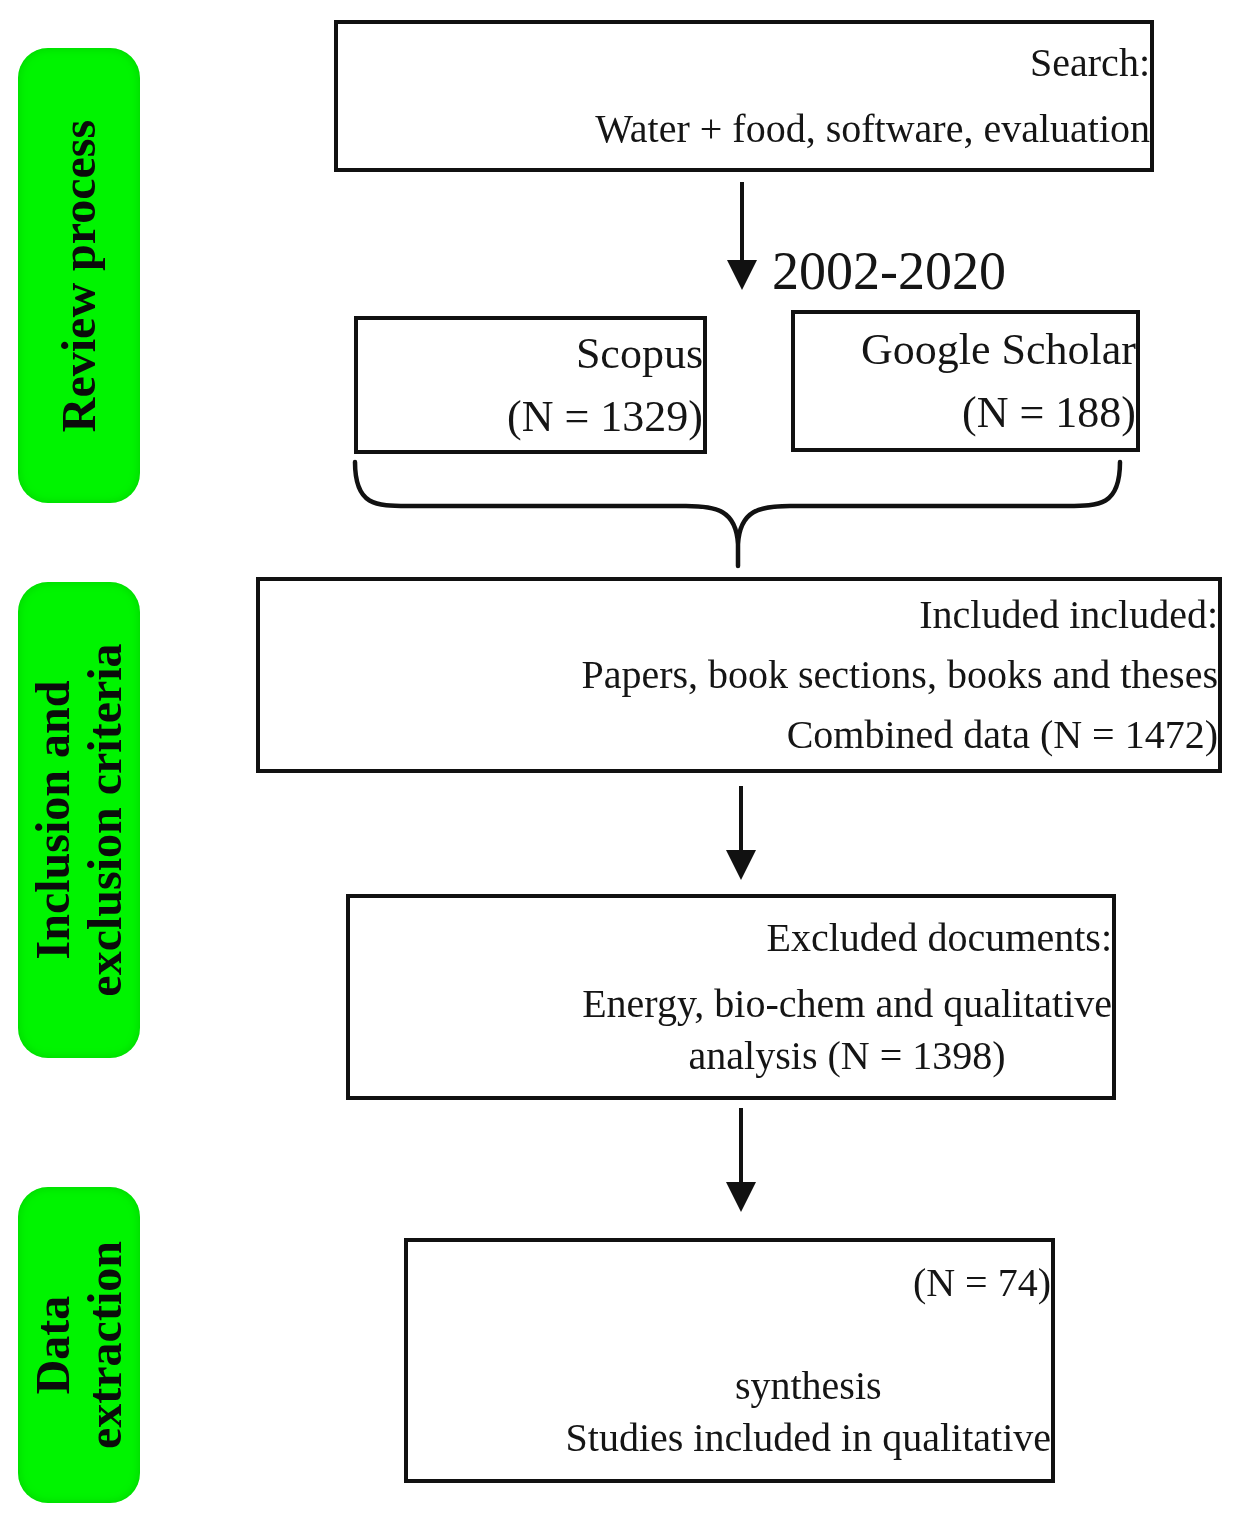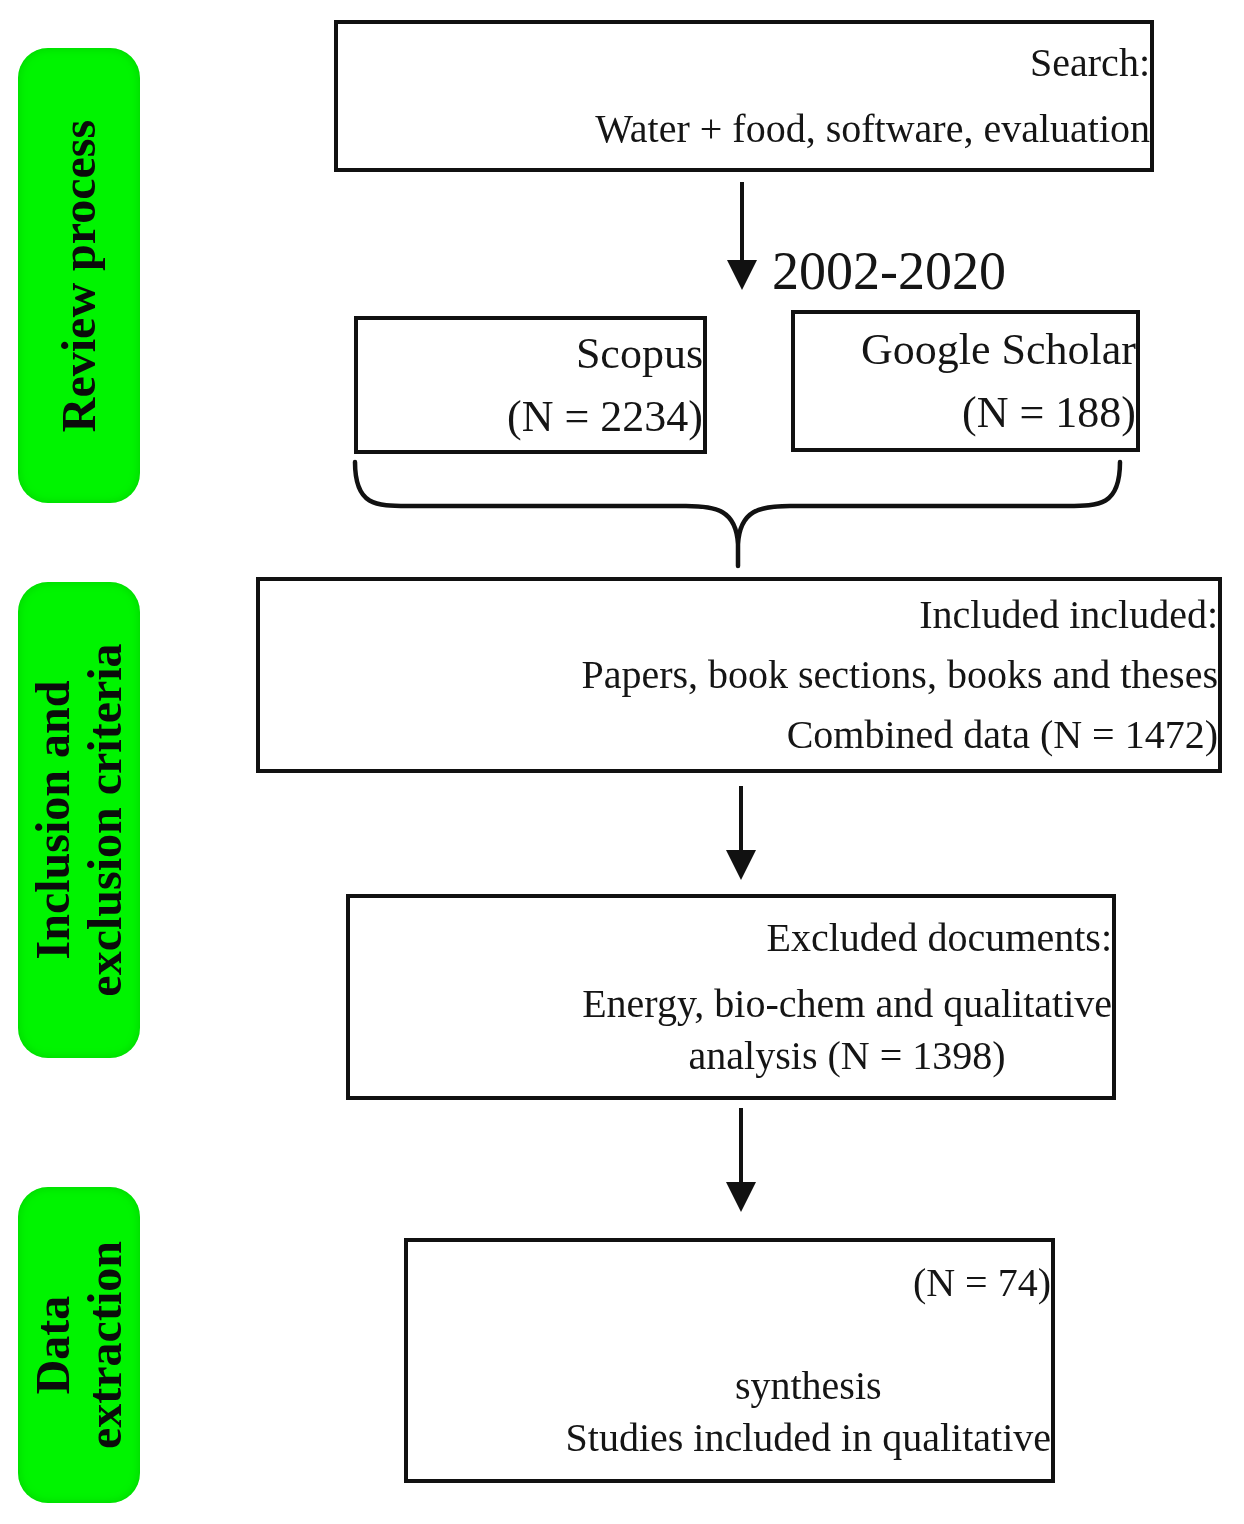--- a/index.html
+++ b/index.html
@@ -111,21 +111,21 @@
   </div>
 
   <div class="arrow" style="left:727px; top:182px; height:108px;">
     <div class="stem"></div>
     <div class="head"></div>
   </div>
   <div class="year-label" style="left:772px; top:216px;">2002-2020</div>
 
   <div class="box" style="left:354px; top:316px; width:353px; height:138px;">
     <div class="line db-name">Scopus</div>
-    <div class="line db-name">(N = 2234)</div>
+    <div class="line db-name">(N = 1329)</div>
   </div>
 
   <div class="box" style="left:771px; top:310px; width:349px; height:142px;margin-left:20px;">
     <div class="line db-name">Google Scholar</div>
     <div class="line db-name">(N = 188)</div>
   </div>
 
   <svg class="brace-svg" style="left:350px; top:458px;" width="775" height="112" viewBox="0 0 775 112">
     <path d="M 5 4 C 5 48, 26 48, 58 48 L 336 48 C 366 48, 386 52, 388 86
              C 390 52, 410 48, 440 48 L 717 48 C 749 48, 770 48, 770 4

